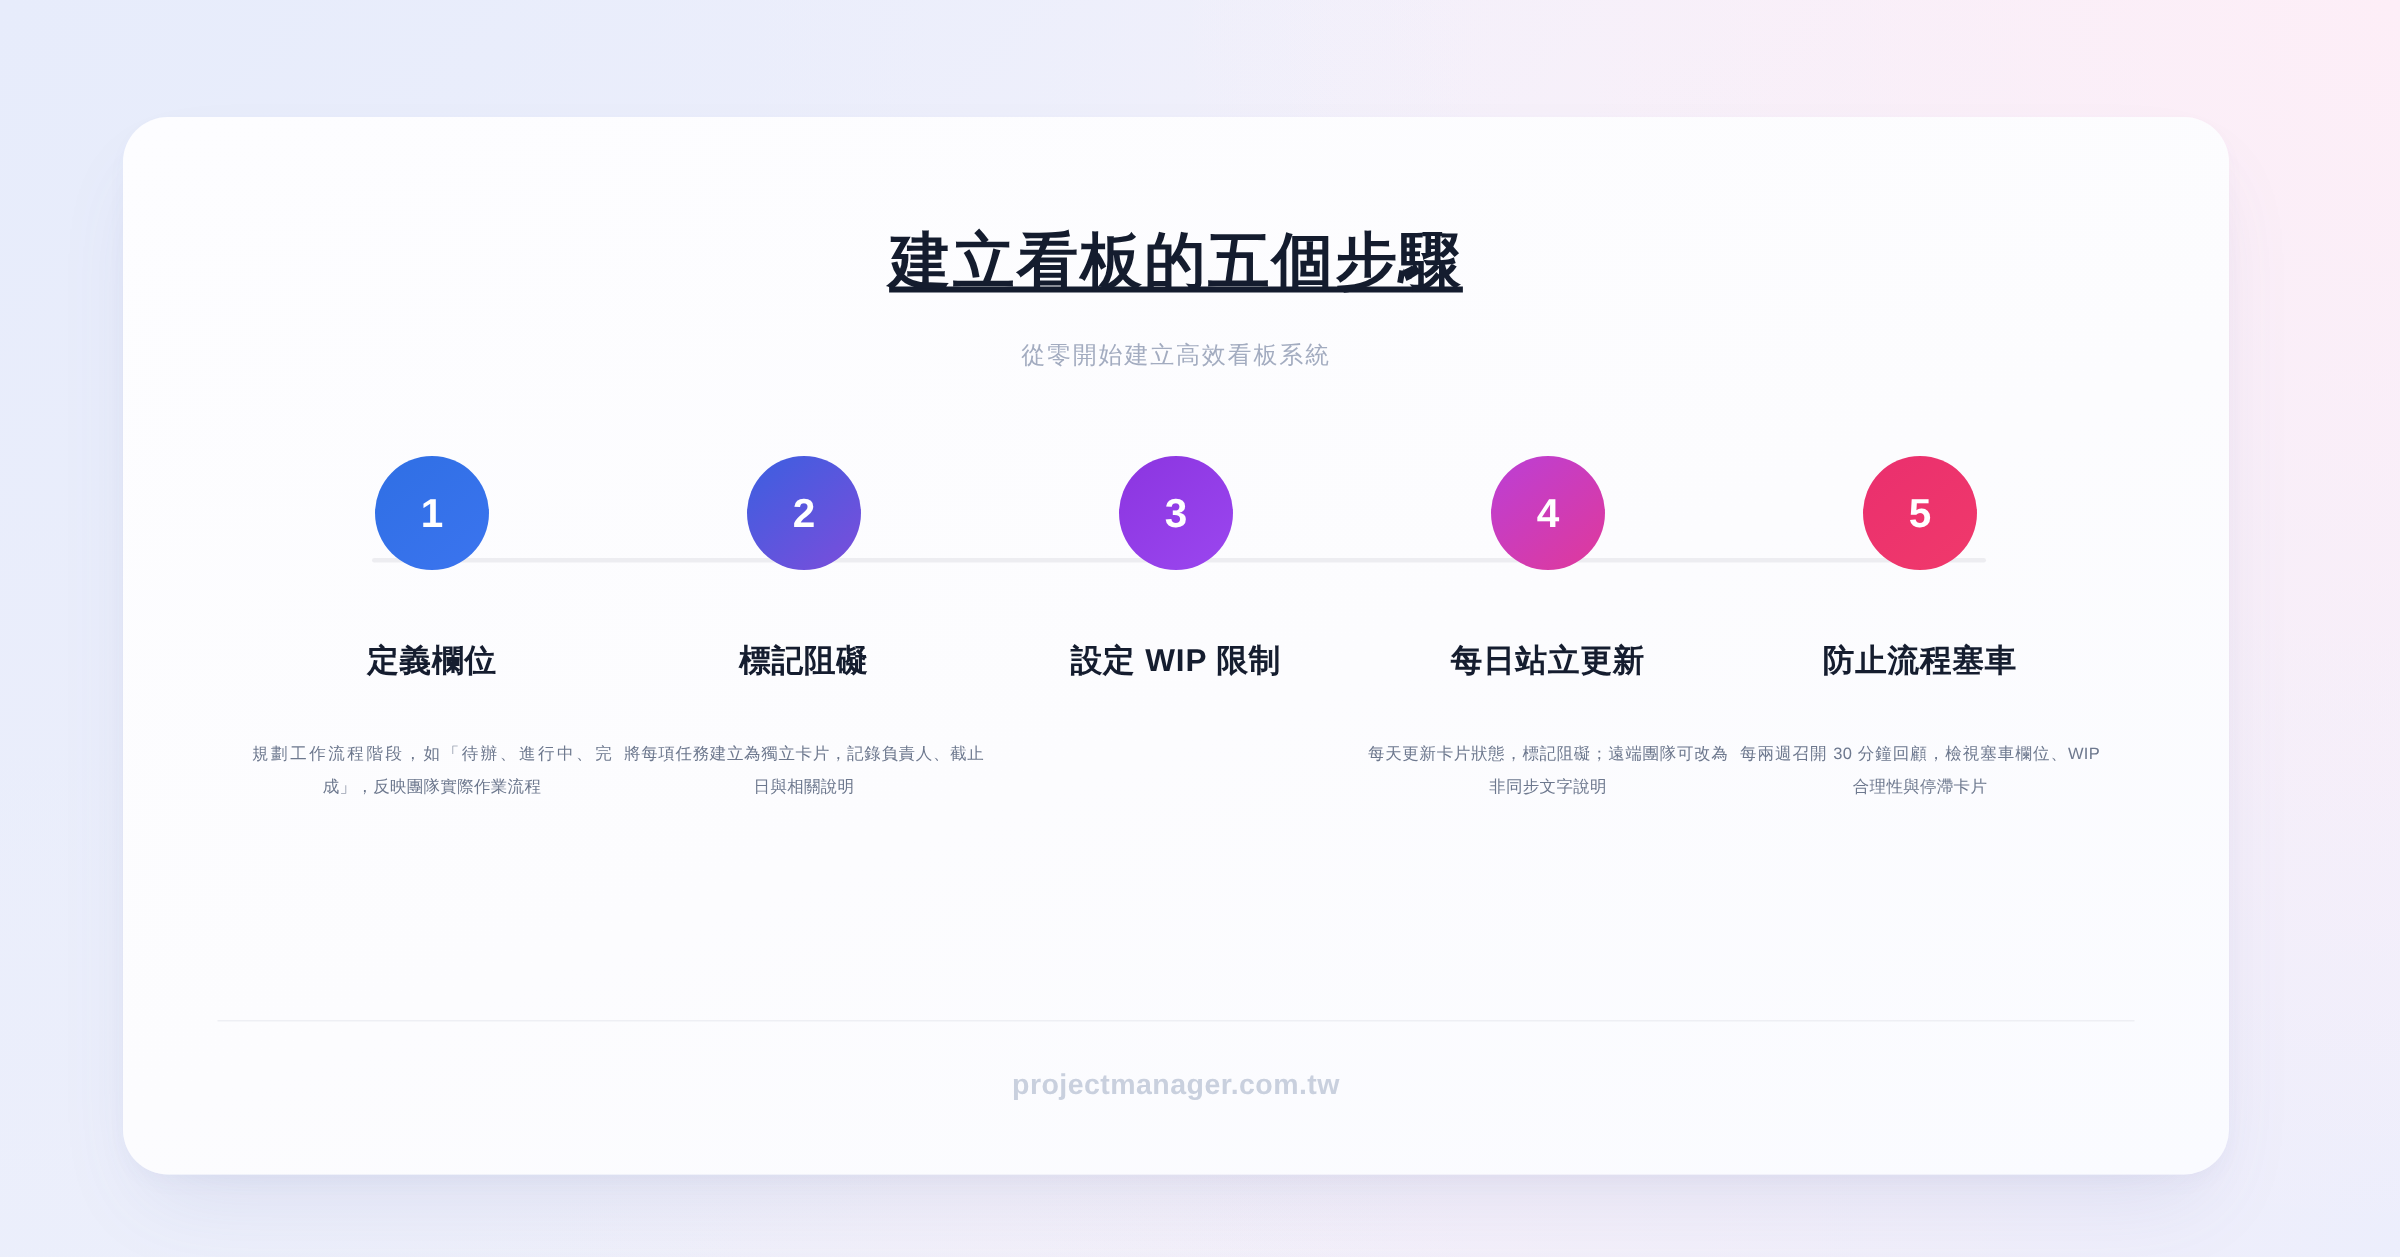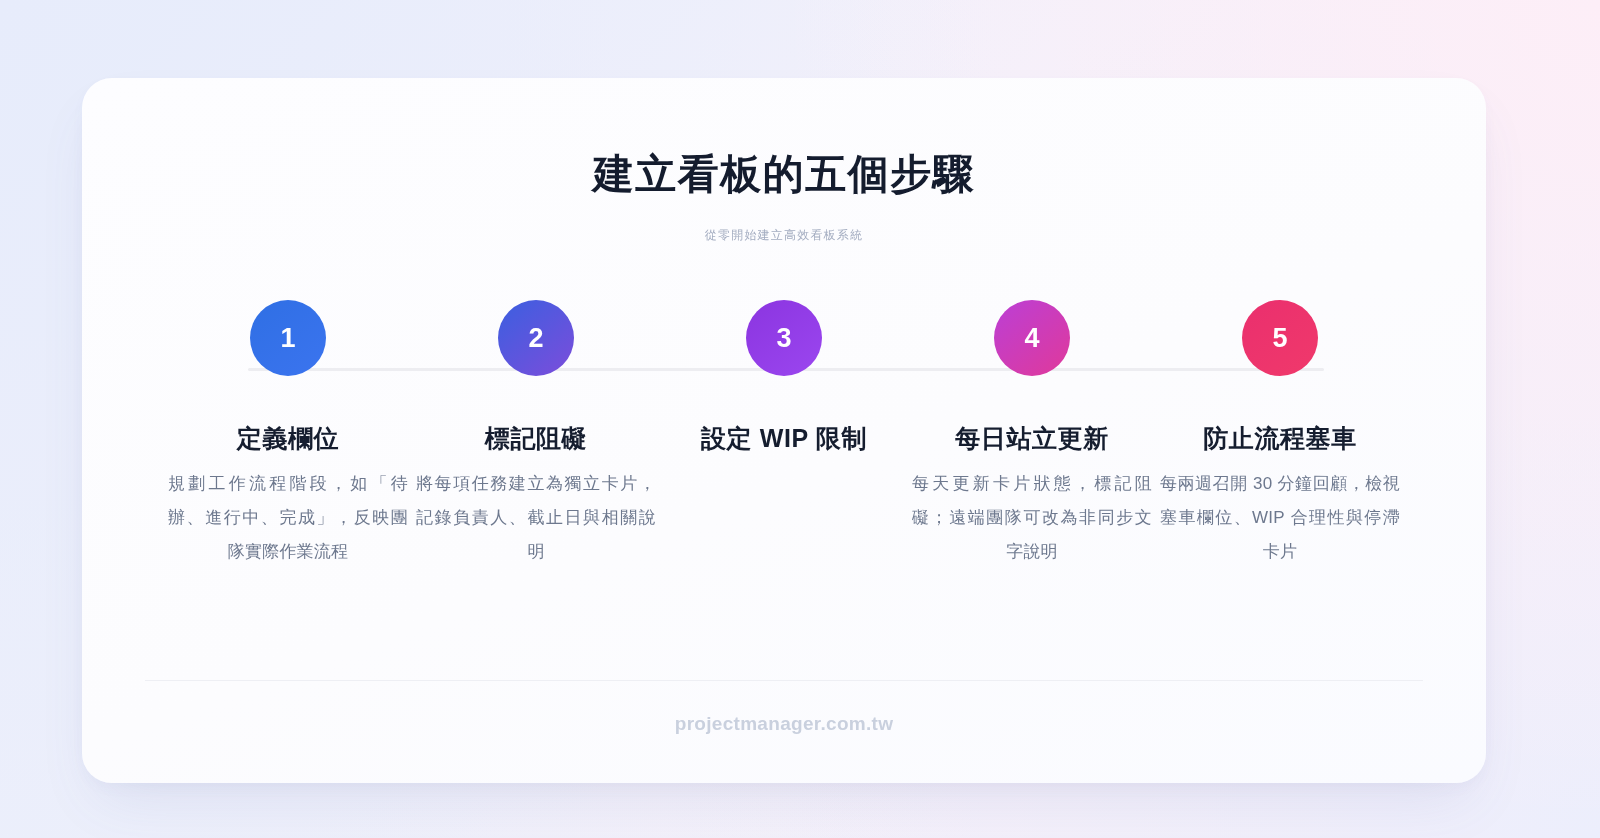--- a/index.html
+++ b/index.html
@@ -34,25 +34,26 @@
 
   
   .header { padding-top:72px; text-align:center; }
 
   .page-title {
     font-size:41px;
     font-weight:bold;
     color:#141c2e;
     letter-spacing:1.5px;
     line-height:1.2;
+    text-decoration:underline;
   }
 
   .page-subtitle {
     margin-top:28px;
-    font-size:12px;
+    font-size:16px;
     color:#a3acc0;
     letter-spacing:1.2px;
     font-weight:500;
   }
 
   
   .steps-wrap {
     position:relative;
     margin-top:56px;
     padding:0 82px;
@@ -91,30 +92,30 @@
     justify-content:center;
     color:#ffffff;
     font-size:27px;
     font-weight:bold;
     position:relative;
     z-index:2;
   }
 
   .step-title {
     margin-top:46px;
-    font-size:25px;
+    font-size:21px;
     font-weight:bold;
     color:#151d2f;
     letter-spacing:0.6px;
     white-space:nowrap;
   }
 
   .step-desc {
-    margin-top:12px;
-    font-size:17px;
+    margin-top:38px;
+    font-size:11px;
     line-height:2.0;
     color:#6d788e;
     max-width:245px;
     text-align:justify;
     text-align-last:center;
     letter-spacing:0.2px;
   }
 
   
   .footer {

